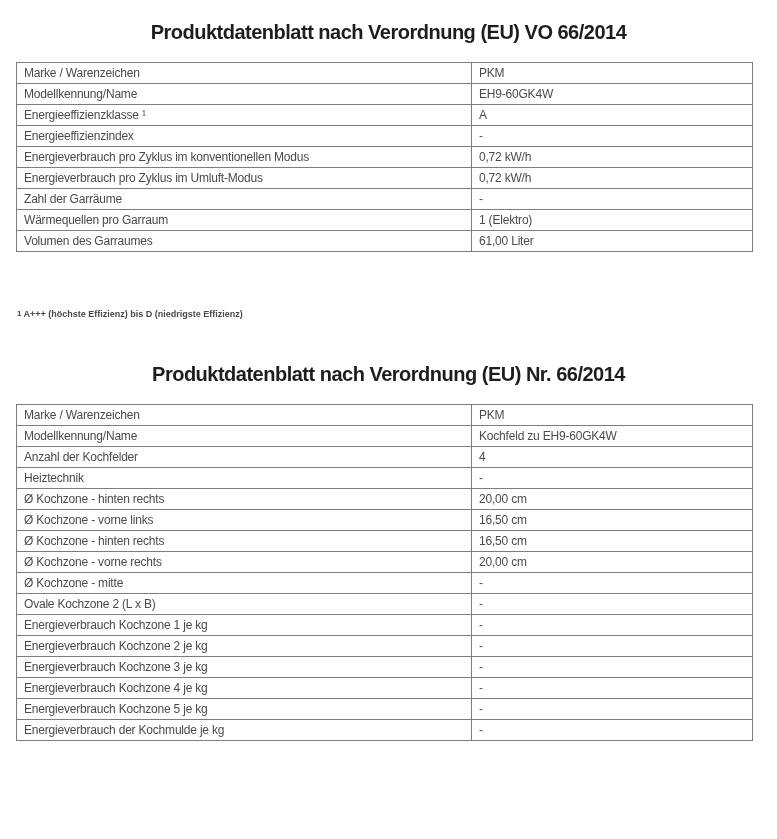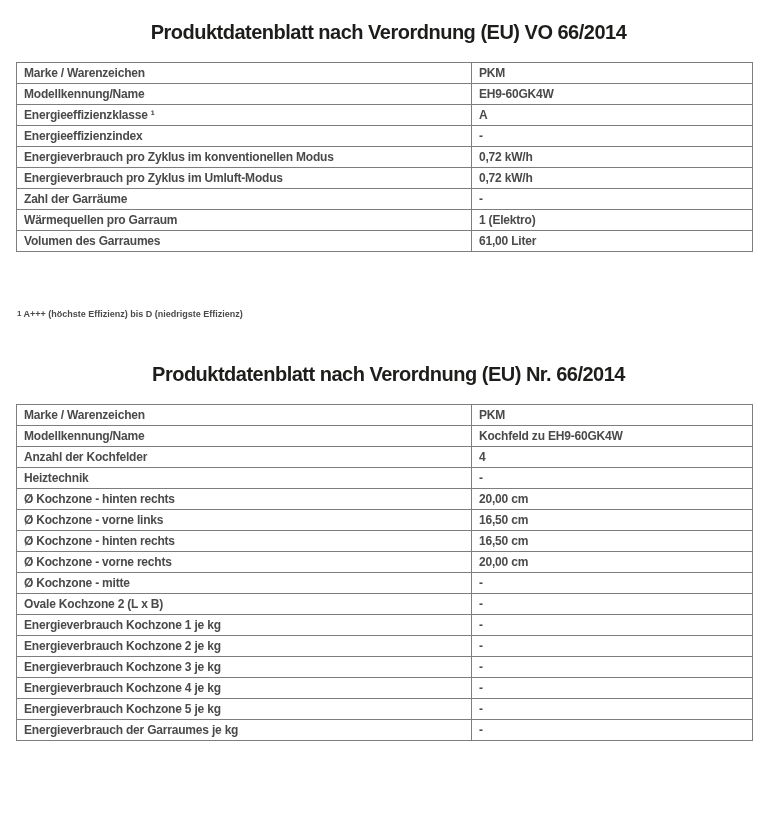--- a/index.html
+++ b/index.html
@@ -36,21 +36,20 @@
   table.product-table td{
     border:1px solid var(--border-color);
     height:21px;
     font-size:12px;
     letter-spacing:-0.2px;
     line-height:20px;
     color:var(--text-color);
     padding:0 4px 0 7px;
     white-space:nowrap;
     overflow:hidden;
-    font-weight:bold;
   }
   table.product-table td.label-cell{width:455px;}
   table.product-table td.value-cell{width:281px;}
   .footnote{
     margin:57px 0 0 17px;
     font-size:9px;
     color:var(--text-color);
     font-weight:bold;
   }
   .footnote .marker{
@@ -169,19 +168,19 @@
         </tr>
         <tr>
           <td class="label-cell">Energieverbrauch Kochzone 4 je kg</td>
           <td class="value-cell">-</td>
         </tr>
         <tr>
           <td class="label-cell">Energieverbrauch Kochzone 5 je kg</td>
           <td class="value-cell">-</td>
         </tr>
         <tr>
-          <td class="label-cell">Energieverbrauch der Garraumes je kg</td>
+          <td class="label-cell">Energieverbrauch der Kochmulde je kg</td>
           <td class="value-cell">-</td>
         </tr>
       </tbody>
   </table>
 
 </div>
 
 </body></html>

